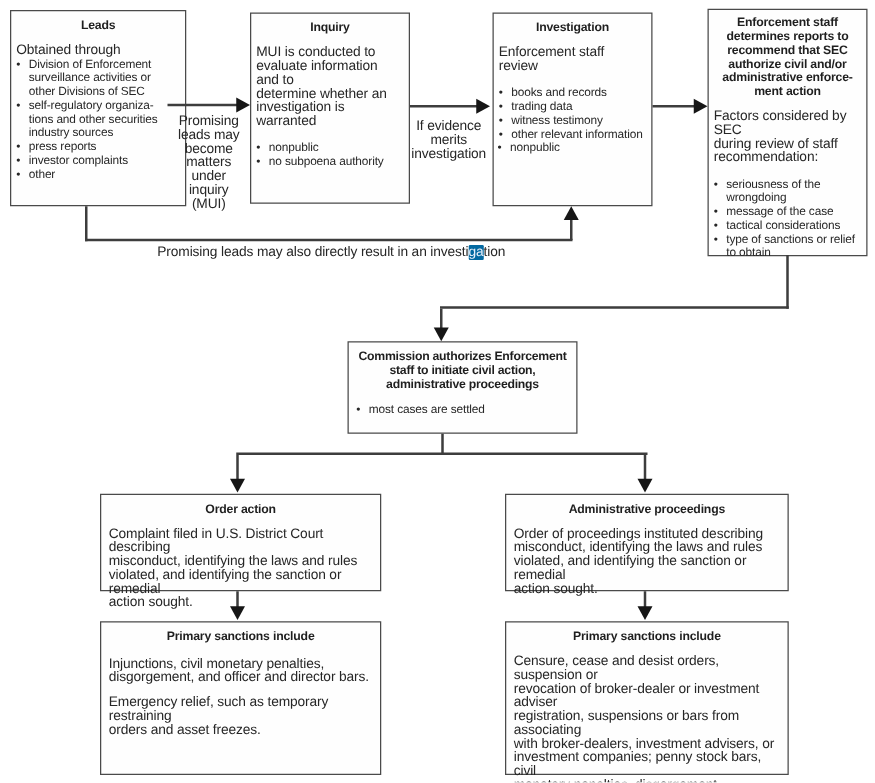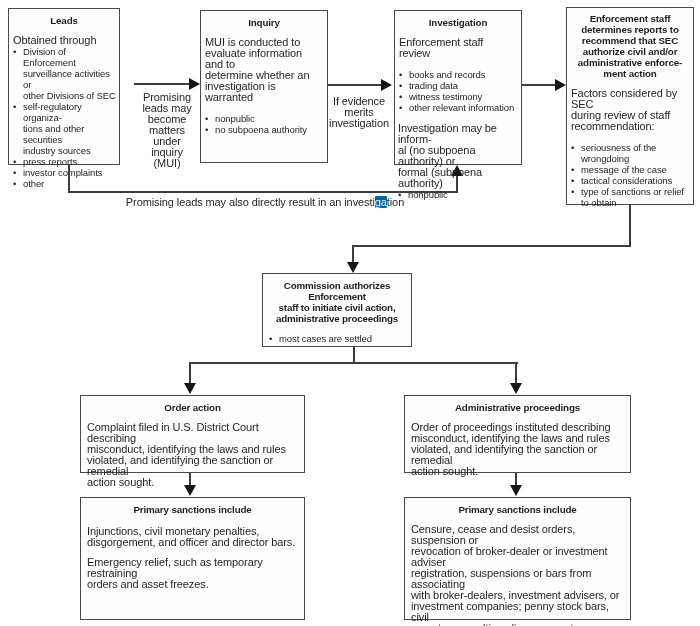--- a/index.html
+++ b/index.html
@@ -29,26 +29,26 @@
     color:#262626;white-space:pre-line;
   }
   .hl{background:#0369a1;color:#e8f0fb;border-radius:1px;}
   .lineh{position:absolute;height:2px;background:#3d3d3d;}
   .linev{position:absolute;width:2px;background:#3d3d3d;}
   .ah{position:absolute;width:0;height:0;}
   .ah-r{border-top:6px solid transparent;border-bottom:6px solid transparent;border-left:11px solid #161616;}
   .ah-d{border-left:6px solid transparent;border-right:6px solid transparent;border-top:11px solid #161616;}
   .ah-u{border-left:6px solid transparent;border-right:6px solid transparent;border-bottom:11px solid #161616;}
 
-  #b-leads{left:8px;top:8px;width:112px;height:157px;}
+  #b-leads{left:8px;top:8px;width:141px;height:157px;}
   #b-inquiry{left:200px;top:10px;width:128px;height:153px;}
   #b-invest{left:394px;top:10px;width:128px;height:155px;}
   #b-enf{left:566px;top:7px;width:128px;height:198px;}
   #b-enf .title{margin-top:5px;}
-  #b-comm{left:262px;top:273px;width:150px;height:74px;}
+  #b-comm{left:278px;top:273px;width:184px;height:74px;}
   #b-comm .title{letter-spacing:-0.2px;}
   #b-civil{left:80px;top:395px;width:225px;height:78px;}
   #b-admin{left:404px;top:395px;width:227px;height:78px;}
   #b-sanc-l{left:80px;top:497px;width:225px;height:123px;}
   #b-sanc-r{left:404px;top:497px;width:227px;height:123px;}
 
   #lbl-mui{left:134px;top:92px;width:66px;text-align:center;}
   #lbl-evi{left:322px;top:96px;width:74px;text-align:center;}
   #lbl-direct{left:120px;top:197px;width:290px;text-align:center;}
 </style>
@@ -120,23 +120,20 @@
         </div>
       <div class="bullet">
           <span class="dot">•</span>
           <span class="bt">witness testimony</span>
         </div>
       <div class="bullet">
           <span class="dot">•</span>
           <span class="bt">other relevant information</span>
         </div>
     </div>
-    <div class="para" style="margin-top:10px;margin-left:3px;margin-right:2px;">Investigation may be inform-
-al (no subpoena authority) or
-formal (subpoena authority)</div>
     <div class="bullets" style="margin-left:3px;">
       <div class="bullet">
           <span class="dot">•</span>
           <span class="bt">nonpublic</span>
         </div>
     </div>
   </div>
 
   <div class="box" id="b-enf">
     <div class="title">Enforcement staff

